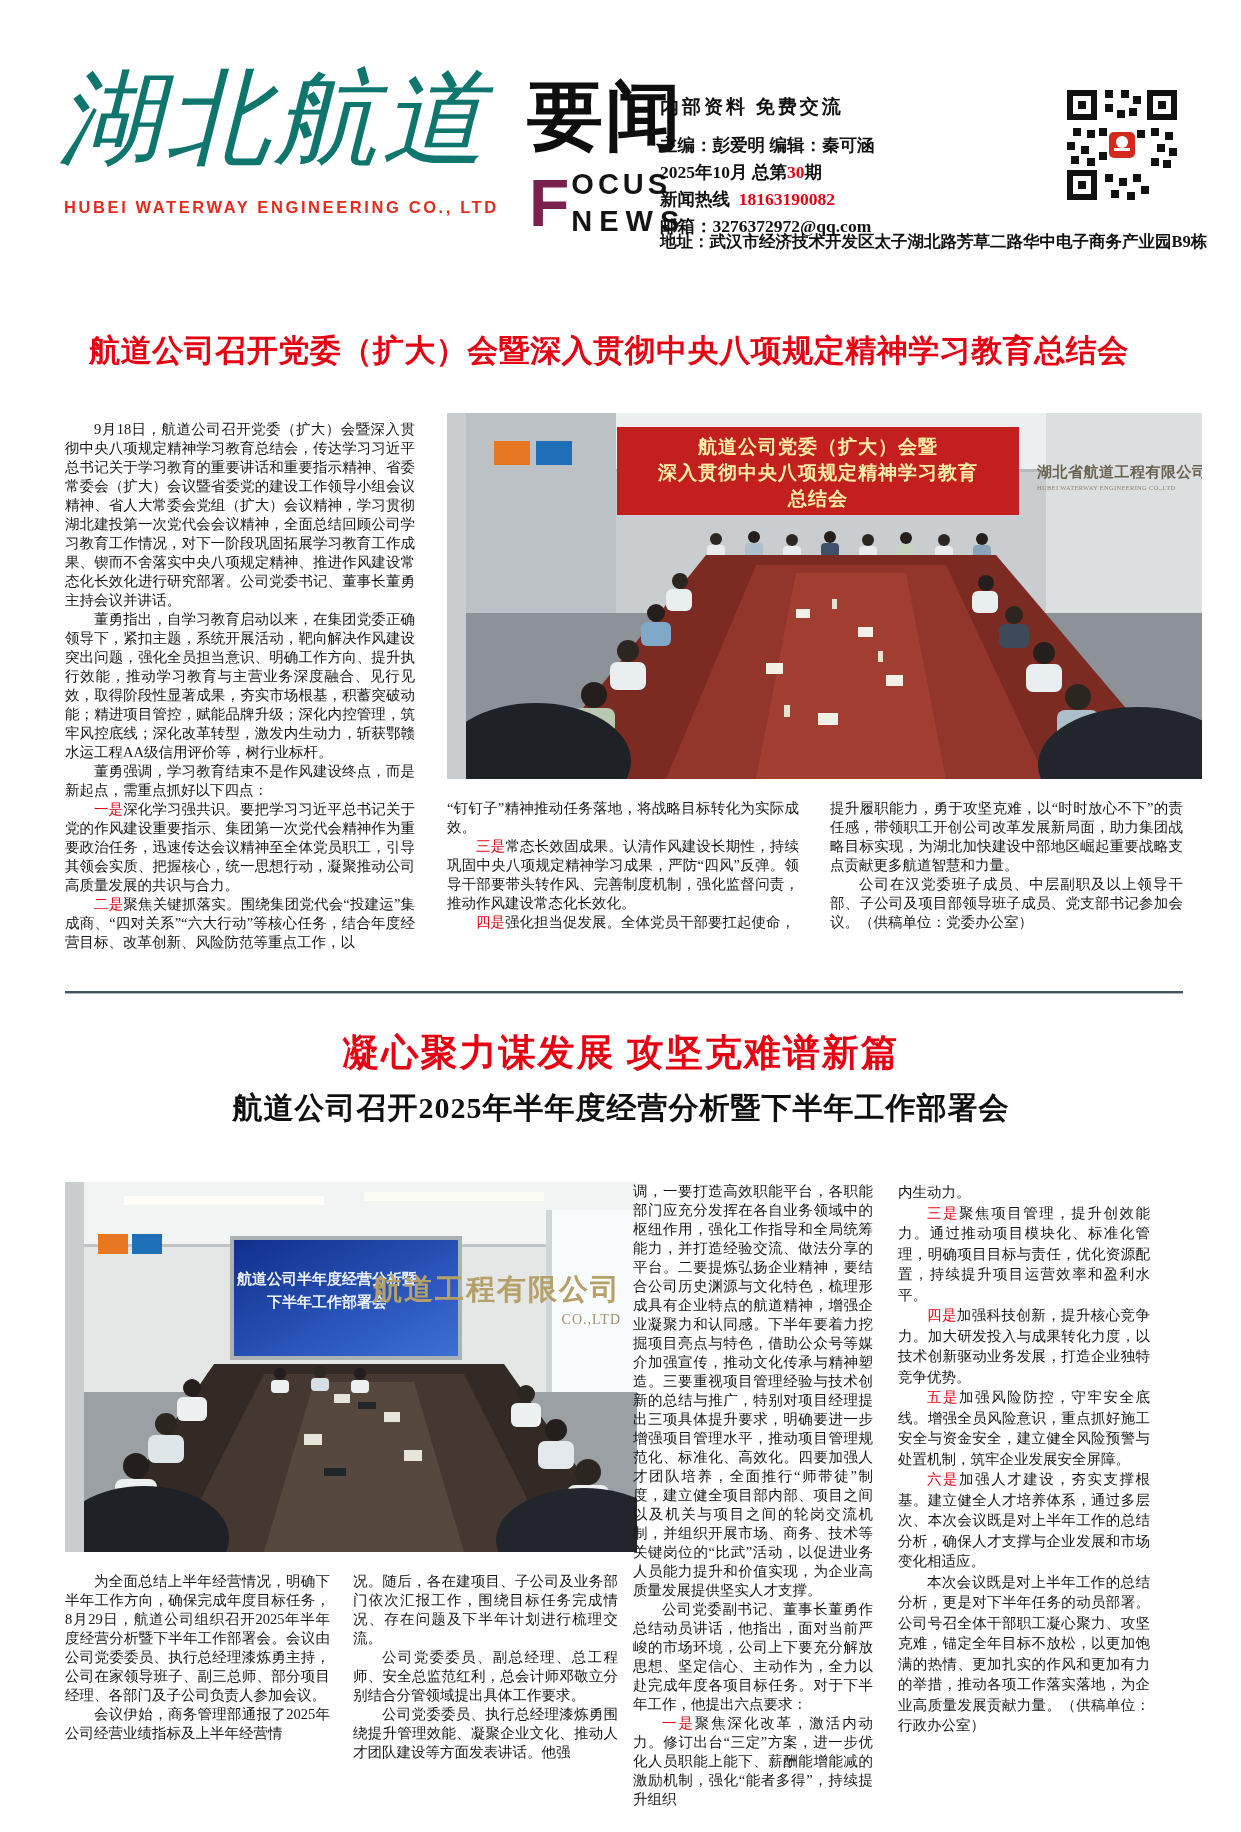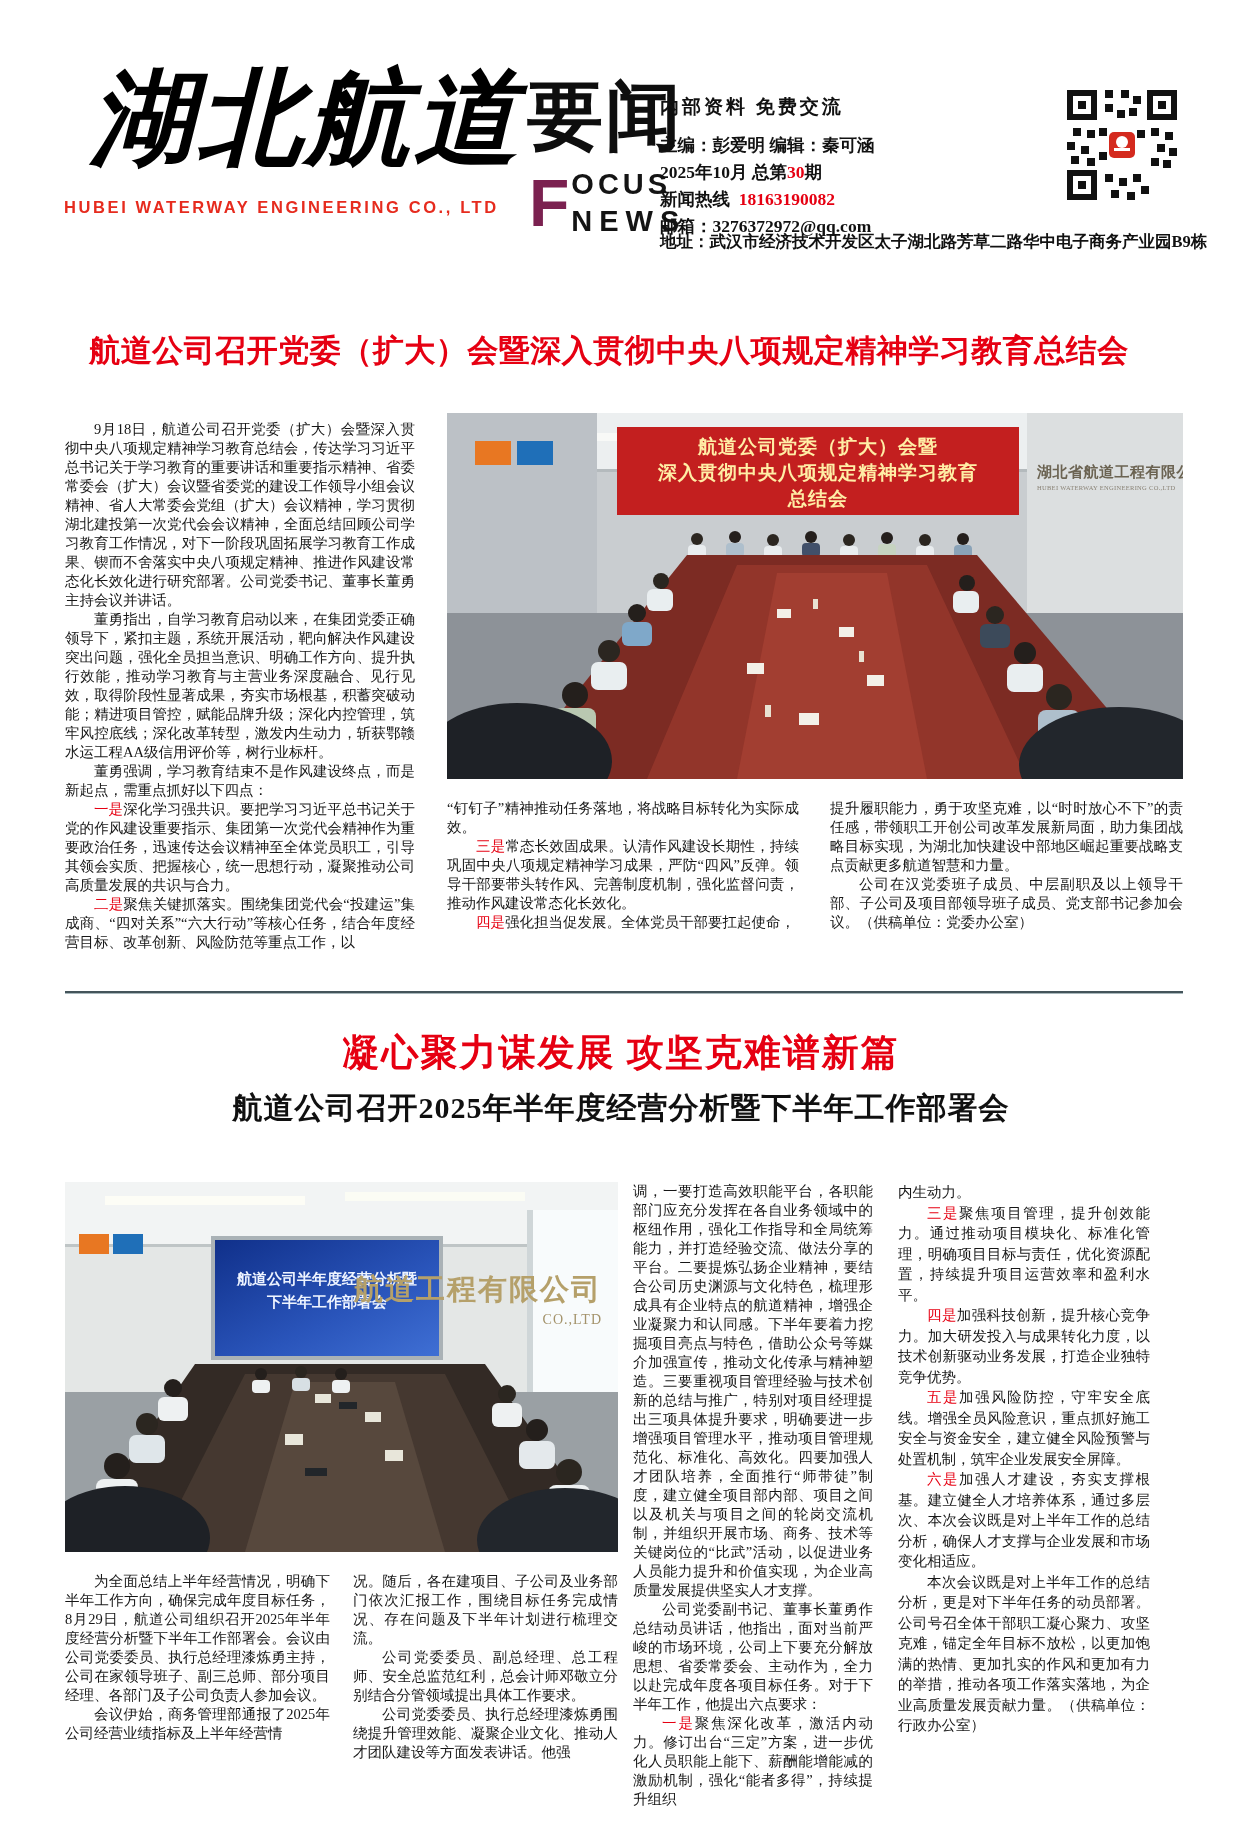--- a/index.html
+++ b/index.html
@@ -1,22 +1,22 @@
 <!DOCTYPE html>
 <html><head>
 <meta charset="utf-8">
 <style>
   html,body{margin:0;padding:0;background:#888;}
   .page{position:relative;width:1241px;height:1832px;background:#ffffff;margin:0 auto;
         font-family:"Liberation Serif","DejaVu Serif",serif;color:#111;overflow:hidden;}
   .abs{position:absolute;}
 
   
-  .logo-cn{left:58px;top:62px;font-size:104px;line-height:1.1;font-weight:bold;font-style:italic;
-           color:#000000;letter-spacing:4px;white-space:nowrap;margin-left:32px;}
+  .logo-cn{left:58px;top:62px;font-size:104px;line-height:1.1;font-weight:normal;font-style:italic;
+           color:#0f766e;letter-spacing:4px;white-space:nowrap;}
   .logo-en{left:64px;top:198px;font-family:"Liberation Sans","DejaVu Sans",sans-serif;
            font-size:16.5px;font-weight:bold;letter-spacing:2.6px;color:#e62b1e;white-space:nowrap;}
   .section-cn{left:527px;top:78px;font-size:76px;font-weight:900;color:#0e0e0e;letter-spacing:2px;line-height:1;}
   .focus-block{left:529px;top:166px;display:flex;align-items:flex-start;
                font-family:"Liberation Sans","DejaVu Sans",sans-serif;}
   .focus-f{font-size:66px;line-height:74px;font-weight:900;color:#7b2150;}
   .focus-stack{margin-left:2px;}
   .focus-l1{font-size:29px;line-height:37px;font-weight:900;color:#141414;letter-spacing:4px;}
   .focus-l2{font-size:29px;line-height:37px;font-weight:900;color:#141414;letter-spacing:7px;}
   .info-block{left:660px;top:94px;width:400px;}
@@ -42,21 +42,21 @@
   .lead{color:#e60012;}
   .a1-col1{left:65px;top:420px;width:350px;}
   .a1-col2{left:447px;top:799px;width:352px;}
   .a1-col3{left:830px;top:799px;width:353px;}
   .a2-colA{left:65px;top:1572px;width:265px;}
   .a2-colB{left:353px;top:1572px;width:265px;}
   .a2-colC{left:633px;top:1182px;width:240px;}
   .a2-colD{left:898px;top:1182px;width:252px;line-height:20.5px;}
 
   
-  .photo{overflow:hidden;background:#c9cdd0;}
+  .photo{overflow:hidden;background:#c9cdd0;padding-left:19px;}
   .photo1{left:447px;top:413px;width:736px;height:366px;}
   .photo2{left:65px;top:1182px;width:553px;height:370px;}
   .photo svg{display:block;}
   .photo-banner{position:absolute;left:170px;top:14px;width:402px;height:88px;background:#c31f1f;
                 text-align:center;padding-top:7px;box-sizing:border-box;}
   .photo-banner div{font-size:19px;line-height:26px;color:#ffeea6;font-weight:bold;letter-spacing:1px;white-space:nowrap;}
   .wall-text1{position:absolute;left:590px;top:50px;width:168px;text-align:left;}
   .wall-text1 .cn{font-size:15px;font-weight:bold;color:#6b6352;letter-spacing:0.5px;white-space:nowrap;}
   .wall-text1 .en{font-size:6.5px;color:#8a8376;letter-spacing:0.3px;white-space:nowrap;margin-top:2px;}
   .screen-text{position:absolute;left:152px;top:86px;width:220px;text-align:center;}
@@ -334,21 +334,21 @@
   </div>
 
   <div class="abs body-text a2-colB">
     <p class="cont">况。随后，各在建项目、子公司及业务部门依次汇报工作，围绕目标任务完成情况、存在问题及下半年计划进行梳理交流。</p>
     <p>公司党委委员、副总经理、总工程师、安全总监范红利，总会计师邓敬立分别结合分管领域提出具体工作要求。</p>
     <p>公司党委委员、执行总经理漆炼勇围绕提升管理效能、凝聚企业文化、推动人才团队建设等方面发表讲话。他强</p>
   </div>
 
   <div class="abs body-text a2-colC">
     <p class="cont">调，一要打造高效职能平台，各职能部门应充分发挥在各自业务领域中的枢纽作用，强化工作指导和全局统筹能力，并打造经验交流、做法分享的平台。二要提炼弘扬企业精神，要结合公司历史渊源与文化特色，梳理形成具有企业特点的航道精神，增强企业凝聚力和认同感。下半年要着力挖掘项目亮点与特色，借助公众号等媒介加强宣传，推动文化传承与精神塑造。三要重视项目管理经验与技术创新的总结与推广，特别对项目经理提出三项具体提升要求，明确要进一步增强项目管理水平，推动项目管理规范化、标准化、高效化。四要加强人才团队培养，全面推行“师带徒”制度，建立健全项目部内部、项目之间以及机关与项目之间的轮岗交流机制，并组织开展市场、商务、技术等关键岗位的“比武”活动，以促进业务人员能力提升和价值实现，为企业高质量发展提供坚实人才支撑。</p>
-    <p>公司党委副书记、董事长董勇作总结动员讲话，他指出，面对当前严峻的市场环境，公司上下要充分解放思想、省委常委会、主动作为，全力以赴完成年度各项目标任务。对于下半年工作，他提出六点要求：</p>
+    <p>公司党委副书记、董事长董勇作总结动员讲话，他指出，面对当前严峻的市场环境，公司上下要充分解放思想、坚定信心、主动作为，全力以赴完成年度各项目标任务。对于下半年工作，他提出六点要求：</p>
     <p><span class="lead">一是</span><span>聚焦深化改革，激活内动力。修订出台“三定”方案，进一步优化人员职能上能下、薪酬能增能减的激励机制，强化“能者多得”，持续提升组织</span></p>
   </div>
 
   <div class="abs body-text a2-colD">
     <p class="cont">内生动力。</p>
     <p><span class="lead">三是</span><span>聚焦项目管理，提升创效能力。通过推动项目模块化、标准化管理，明确项目目标与责任，优化资源配置，持续提升项目运营效率和盈利水平。</span></p>
     <p><span class="lead">四是</span><span>加强科技创新，提升核心竞争力。加大研发投入与成果转化力度，以技术创新驱动业务发展，打造企业独特竞争优势。</span></p>
     <p><span class="lead">五是</span><span>加强风险防控，守牢安全底线。增强全员风险意识，重点抓好施工安全与资金安全，建立健全风险预警与处置机制，筑牢企业发展安全屏障。</span></p>
     <p><span class="lead">六是</span><span>加强人才建设，夯实支撑根基。建立健全人才培养体系，通过多层次、本次会议既是对上半年工作的总结分析，确保人才支撑与企业发展和市场变化相适应。</span></p>
     <p>本次会议既是对上半年工作的总结分析，更是对下半年任务的动员部署。公司号召全体干部职工凝心聚力、攻坚克难，锚定全年目标不放松，以更加饱满的热情、更加扎实的作风和更加有力的举措，推动各项工作落实落地，为企业高质量发展贡献力量。（供稿单位：行政办公室）</p>

